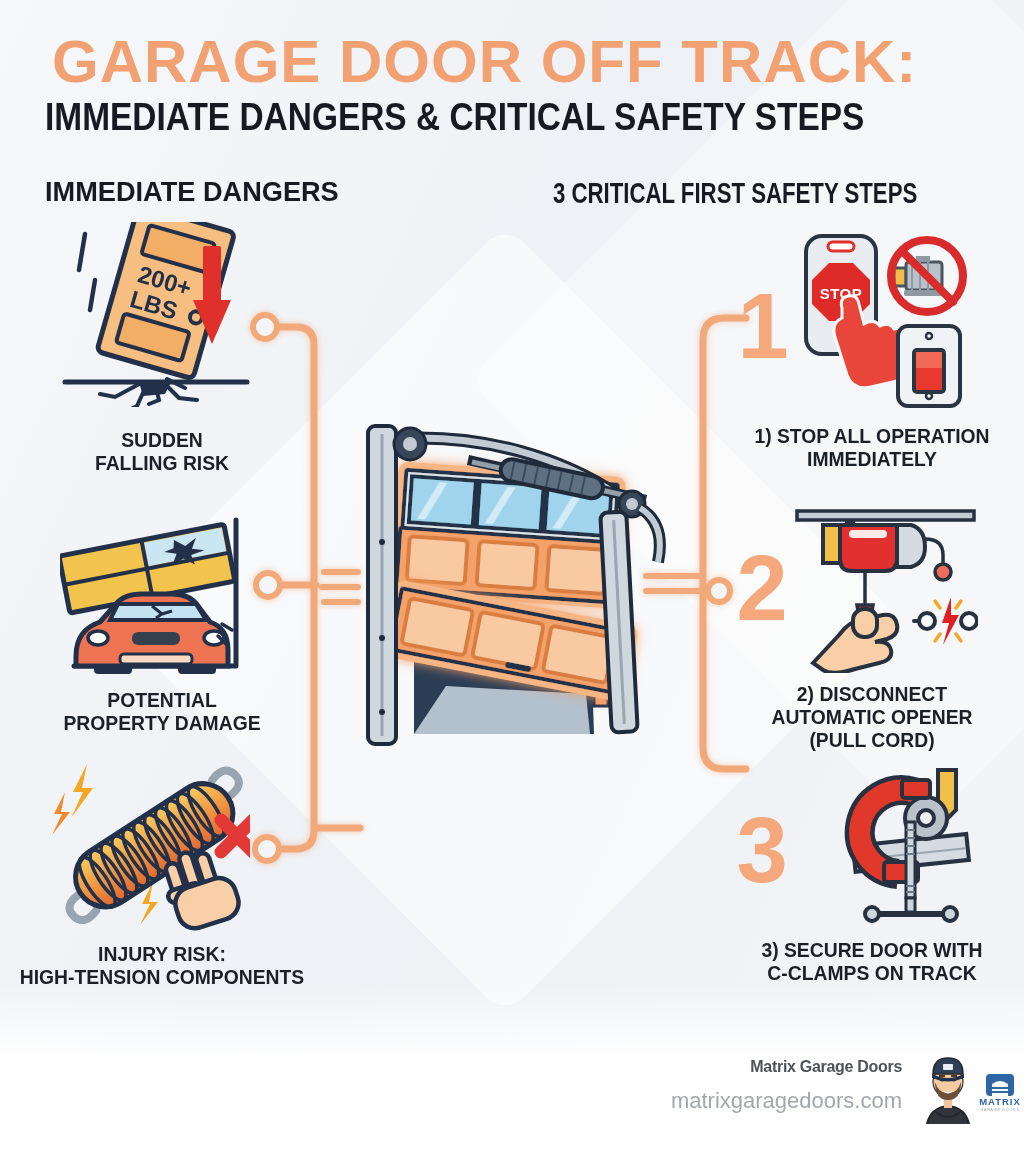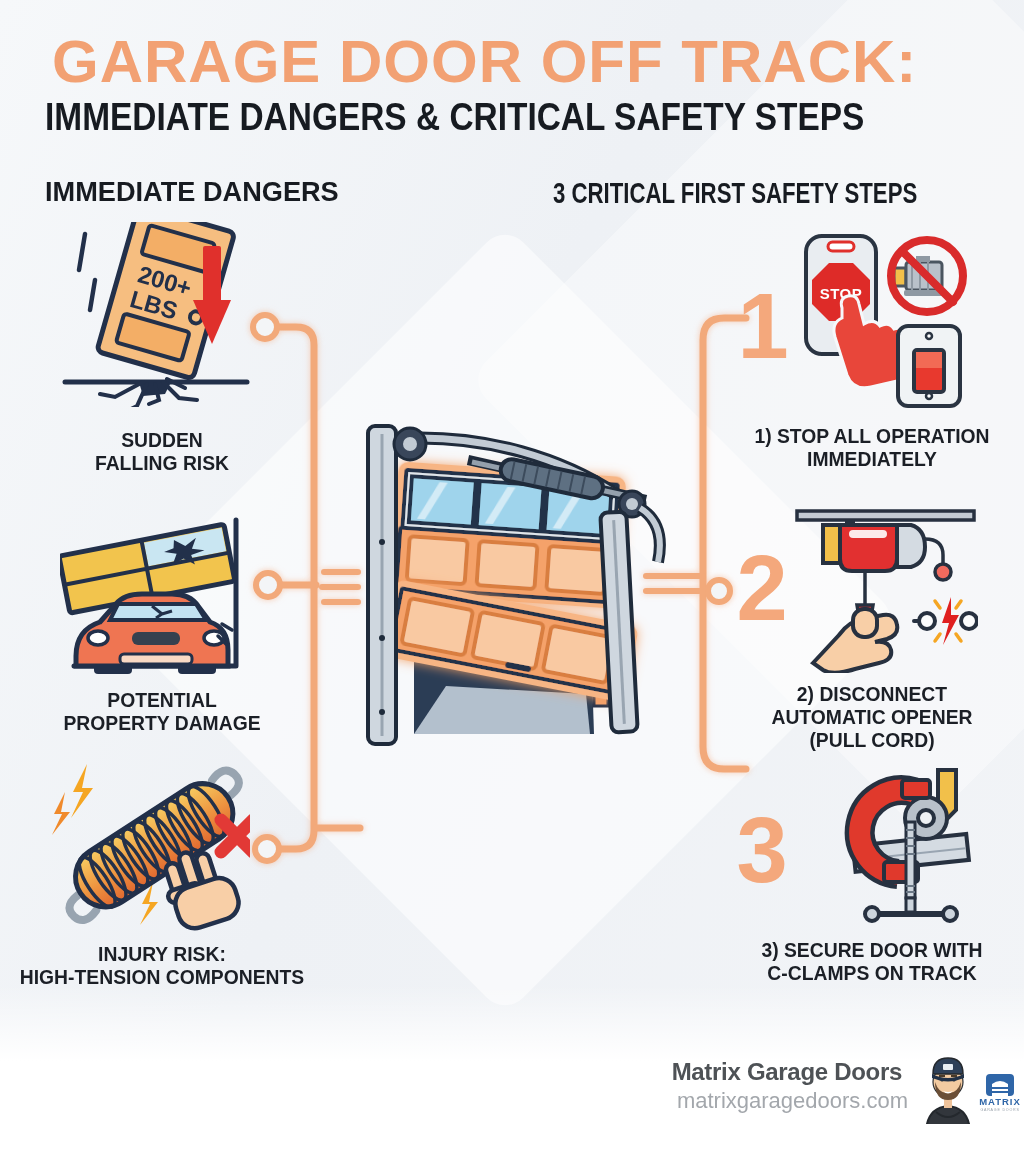--- a/index.html
+++ b/index.html
@@ -12,22 +12,22 @@
     background:linear-gradient(rgba(255,255,255,0),#ffffff 45%);z-index:1;}
   .title1{left:52px;top:32px;font-size:60px;font-weight:700;color:#F2A173;letter-spacing:1px;line-height:60px;white-space:nowrap;z-index:3;}
   .title2{left:45px;top:97px;font-size:38px;font-weight:700;color:#171B21;line-height:40px;white-space:nowrap;
     transform:scaleX(.88);transform-origin:left top;z-index:3;}
   .sec-head{font-size:28px;font-weight:700;color:#171B21;white-space:nowrap;z-index:3;}
   .label{font-weight:700;color:#1B1F26;text-align:center;font-size:21px;line-height:23px;z-index:4;}
   .label.squish{transform:scaleX(.92);transform-origin:center top;}
   .bignum{font-size:92px;font-weight:700;color:#F4A87C;line-height:92px;text-align:center;z-index:3;}
   .connector-svg{left:0;top:0;z-index:2;filter:drop-shadow(0 0 3px rgba(244,164,118,.55));}
   .icon-box{z-index:3;}
-  .footer-company{right:122px;top:1058px;font-size:24px;font-weight:700;color:#4E5256;text-align:left;white-space:nowrap;z-index:4;letter-spacing:-.3px;}
-  .footer-site{right:116px;top:1088px;font-size:22px;font-weight:400;color:#A3A7AC;text-align:right;white-space:nowrap;z-index:4;}
+  .footer-company{right:122px;top:1058px;font-size:16px;font-weight:700;color:#4E5256;text-align:left;white-space:nowrap;z-index:4;letter-spacing:-.3px;}
+  .footer-site{right:122px;top:1088px;font-size:22px;font-weight:400;color:#A3A7AC;text-align:right;white-space:nowrap;z-index:4;}
   svg text{font-family:"Liberation Sans",sans-serif;}
 </style>
 </head>
 <body>
 
 <div id="canvas">
 
   <div class="diamond" style="left:225px;top:340px;width:560px;height:560px;"></div>
   <div class="diamond" style="left:600px;top:60px;width:640px;height:640px;background:rgba(255,255,255,.38);"></div>
   <div class="bottom-fade"></div>

